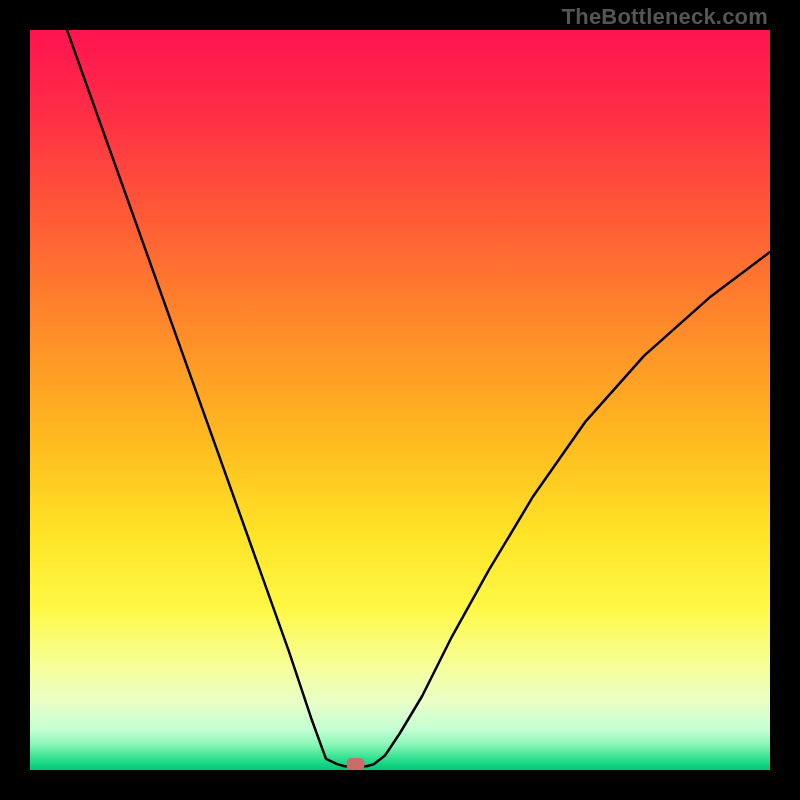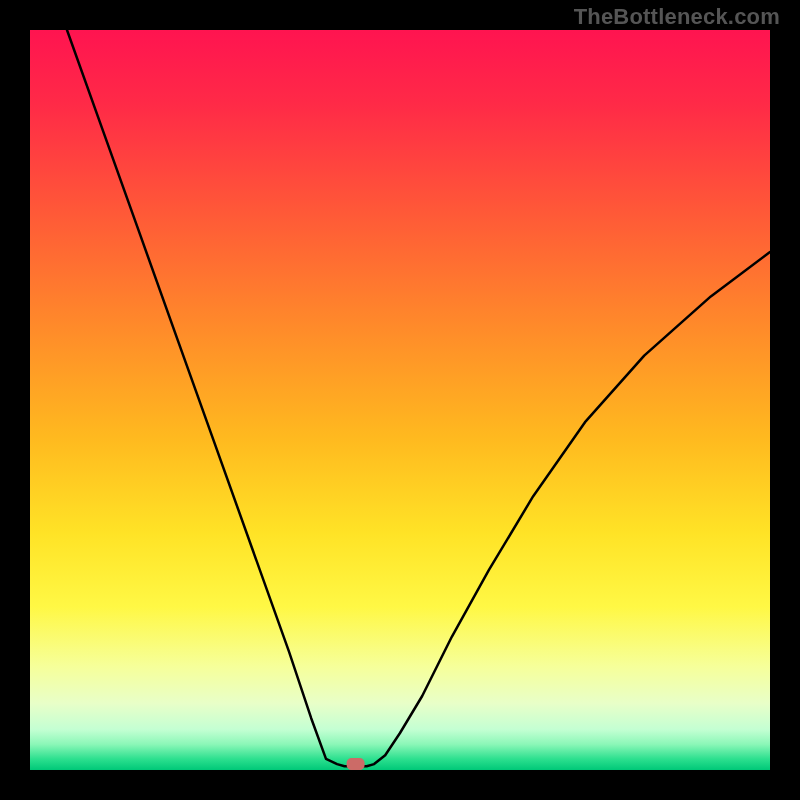--- a/index.html
+++ b/index.html
@@ -13,21 +13,21 @@
   }
   .frame {
     position: relative;
     width: 800px;
     height: 800px;
     background: #000;
   }
   .watermark {
     position: absolute;
     top: 4px;
-    right: 20px;
+    right: 32px;
     color: #555;
     font-size: 22px;
     font-weight: 600;
     letter-spacing: 0.2px;
     user-select: none;
   }
   .plot-wrap {
     position: absolute;
     left: 30px;
     top: 30px;

